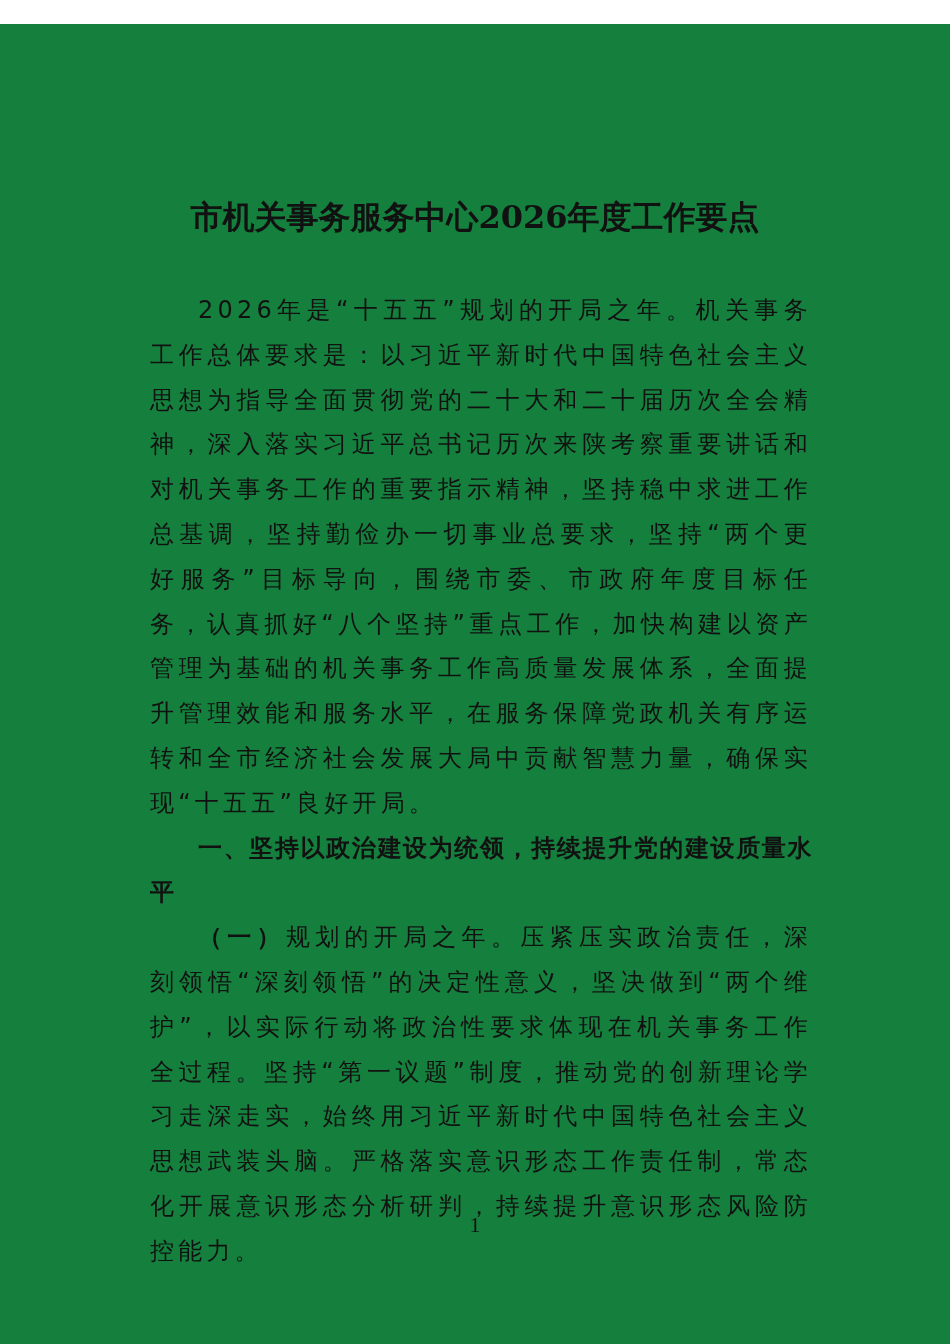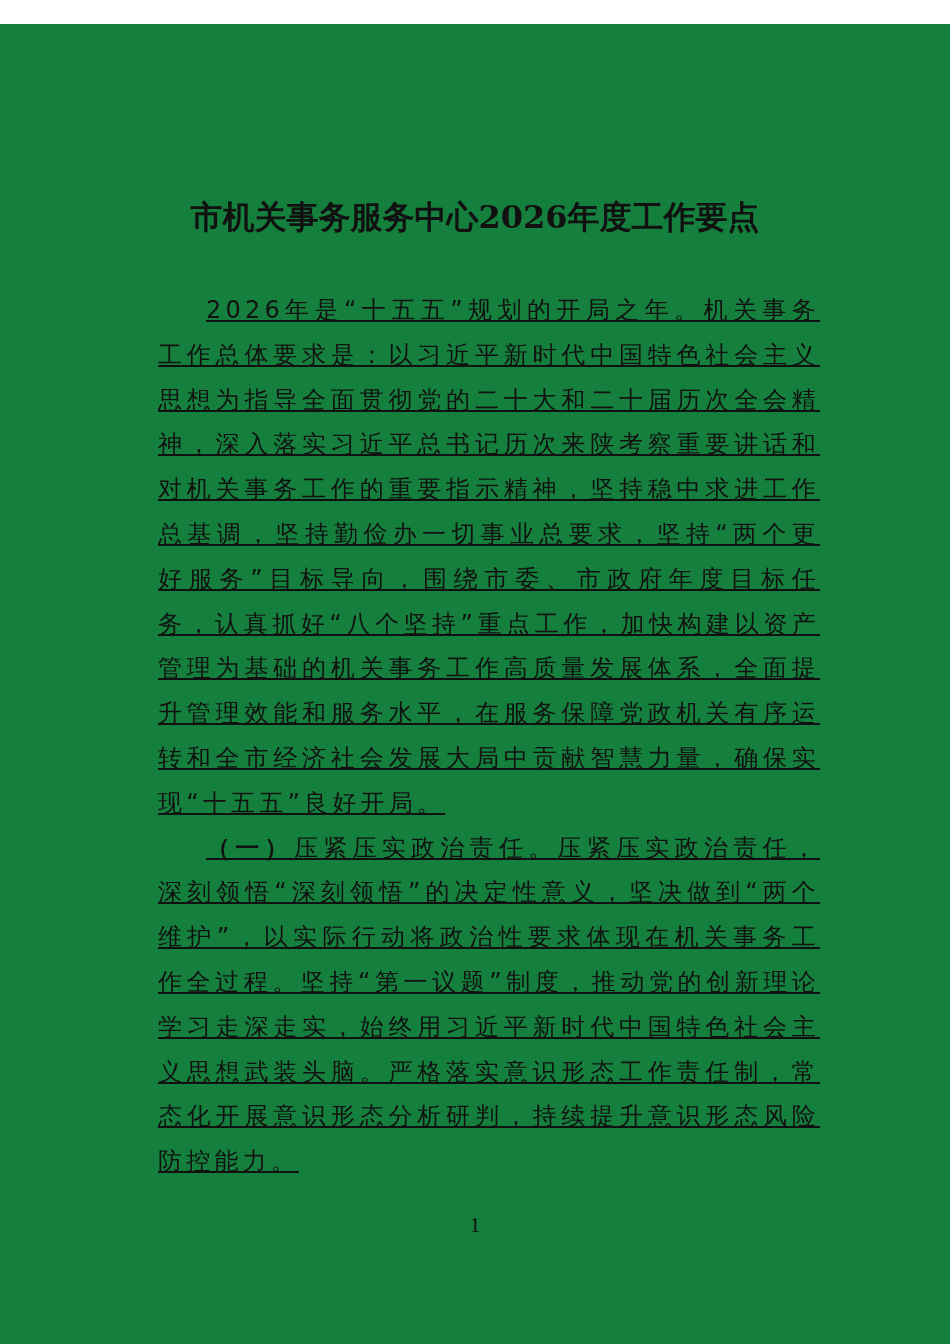--- a/index.html
+++ b/index.html
@@ -2,36 +2,37 @@
 <html><head>
   <meta charset="utf-8">
   <style>
     html, body { margin: 0; padding: 0; background: #ffffff; }
     body { width: 950px; height: 1344px; position: relative; overflow: hidden;
            font-family: "DejaVu Serif", "Liberation Serif", serif; color: #111; }
     .page { position: absolute; left: 0; top: 0; width: 950px; height: 1344px; background: #15803d; margin-top: 24px; }
     .title { position: absolute; top: 168px; left: 0; width: 950px; text-align: center;
              font-size: 32px; font-weight: bold; line-height: 50px; letter-spacing: 0px;
              font-family: "DejaVu Serif", "Liberation Serif", serif; }
-    .body { position: absolute; left: 158px; top: 264px; width: 662px; text-decoration: underline; }
+    .body { position: absolute; left: 150px; top: 264px; width: 662px; }
     .p { font-size: 24px; line-height: 44.8px; margin: 0; text-align: justify;
          text-align-last: left; letter-spacing: 4.2px; word-break: break-all;
          font-family: "DejaVu Sans", "Liberation Sans", sans-serif; font-weight: normal; }
     .indent { text-indent: 48px; }
     .h1 { font-weight: bold; letter-spacing: 0.6px; font-family: "DejaVu Sans", "Liberation Sans", sans-serif; }
     .sub-lead { font-weight: bold; }
     .sub-title { font-family: "DejaVu Serif", "Liberation Serif", serif; }
     .page-number { position: absolute; top: 1188px; left: 0; width: 950px; text-align: center;
                    font-size: 22px; font-family: "Liberation Serif", "DejaVu Serif", serif; }
   </style>
 </head>
 <body>
 
 <div class="page">
   <div class="title">市机关事务服务中心2026年度工作要点</div>
 
   <div class="body">
     <p class="p indent">2026年是“十五五”规划的开局之年。机关事务工作总体要求是：以习近平新时代中国特色社会主义思想为指导全面贯彻党的二十大和二十届历次全会精神，深入落实习近平总书记历次来陕考察重要讲话和对机关事务工作的重要指示精神，坚持稳中求进工作总基调，坚持勤俭办一切事业总要求，坚持“两个更好服务”目标导向，围绕市委、市政府年度目标任务，认真抓好“八个坚持”重点工作，加快构建以资产管理为基础的机关事务工作高质量发展体系，全面提升管理效能和服务水平，在服务保障党政机关有序运转和全市经济社会发展大局中贡献智慧力量，确保实现“十五五”良好开局。</p>
-    <p class="p indent"><span class="sub-lead">（一）</span><span class="sub-title">压紧压实政治责任。</span><span>压紧压实政治责任，深刻领悟“深刻领悟”的决定性意义，坚决做到“两个维护”，以实际行动将政治性要求体现在机关事务工作全过程。坚持“第一议题”制度，推动党的创新理论学习走深走实，始终用习近平新时代中国特色社会主义思想武装头脑。严格落实意识形态工作责任制，常态化开展意识形态分析研判，持续提升意识形态风险防控能力。</span></p>
+    <p class="p indent h1">一、坚持以政治建设为统领，持续提升党的建设质量水平</p>
+    <p class="p indent"><span class="sub-lead">（一）</span><span class="sub-title">规划的开局之年。</span><span>压紧压实政治责任，深刻领悟“深刻领悟”的决定性意义，坚决做到“两个维护”，以实际行动将政治性要求体现在机关事务工作全过程。坚持“第一议题”制度，推动党的创新理论学习走深走实，始终用习近平新时代中国特色社会主义思想武装头脑。严格落实意识形态工作责任制，常态化开展意识形态分析研判，持续提升意识形态风险防控能力。</span></p>
   </div>
 
   <div class="page-number">1</div>
 </div>
 
 </body></html>

